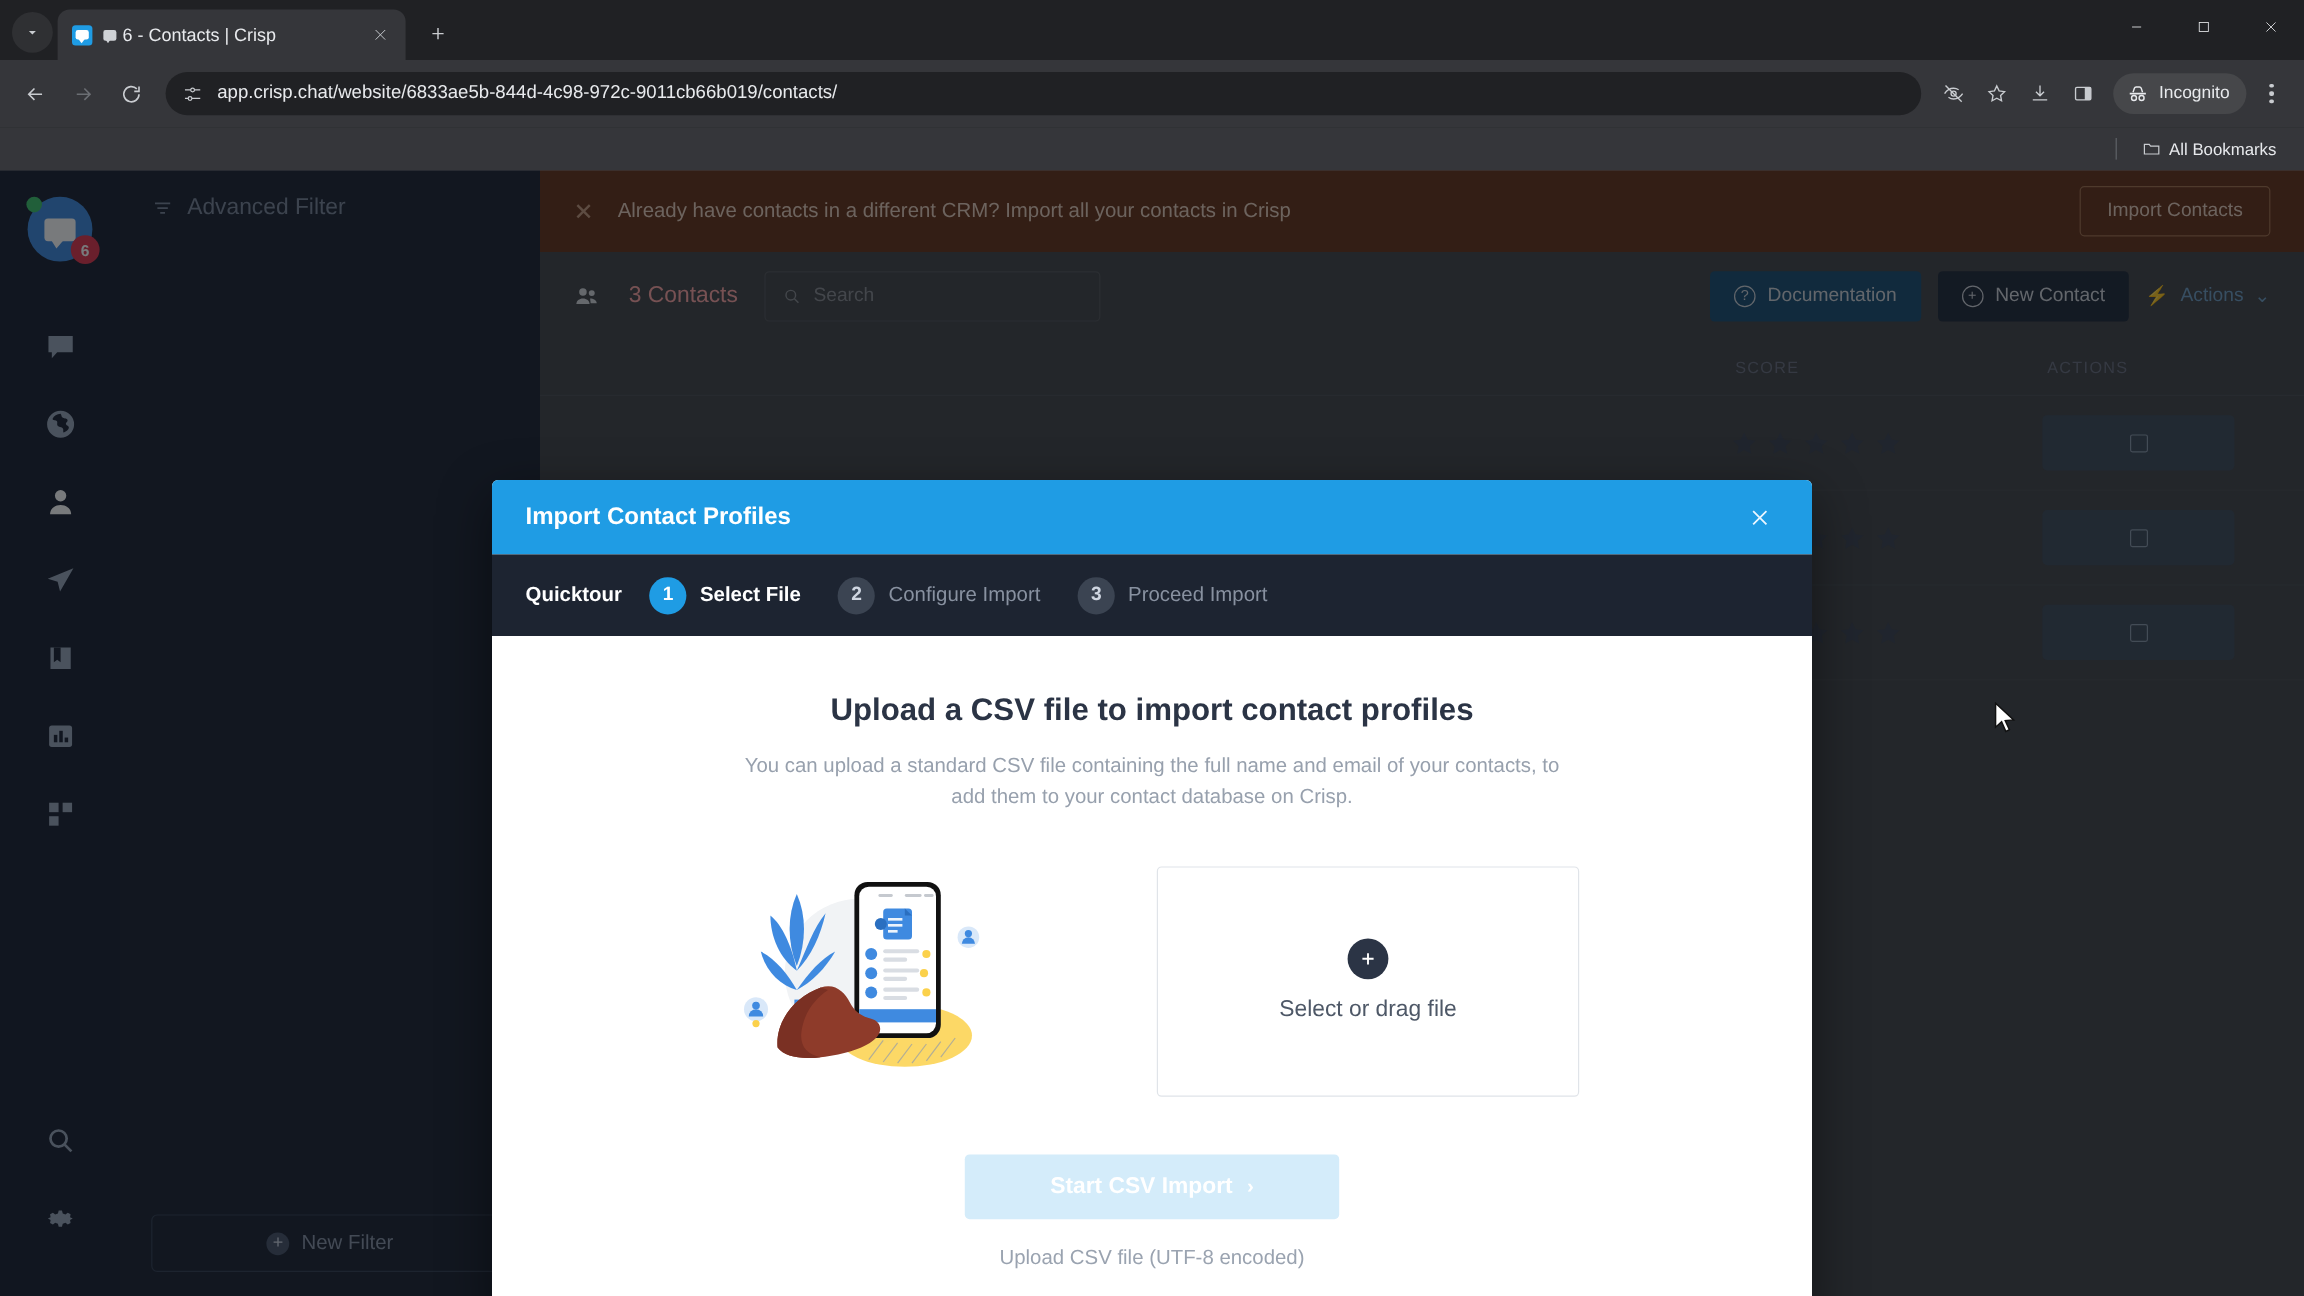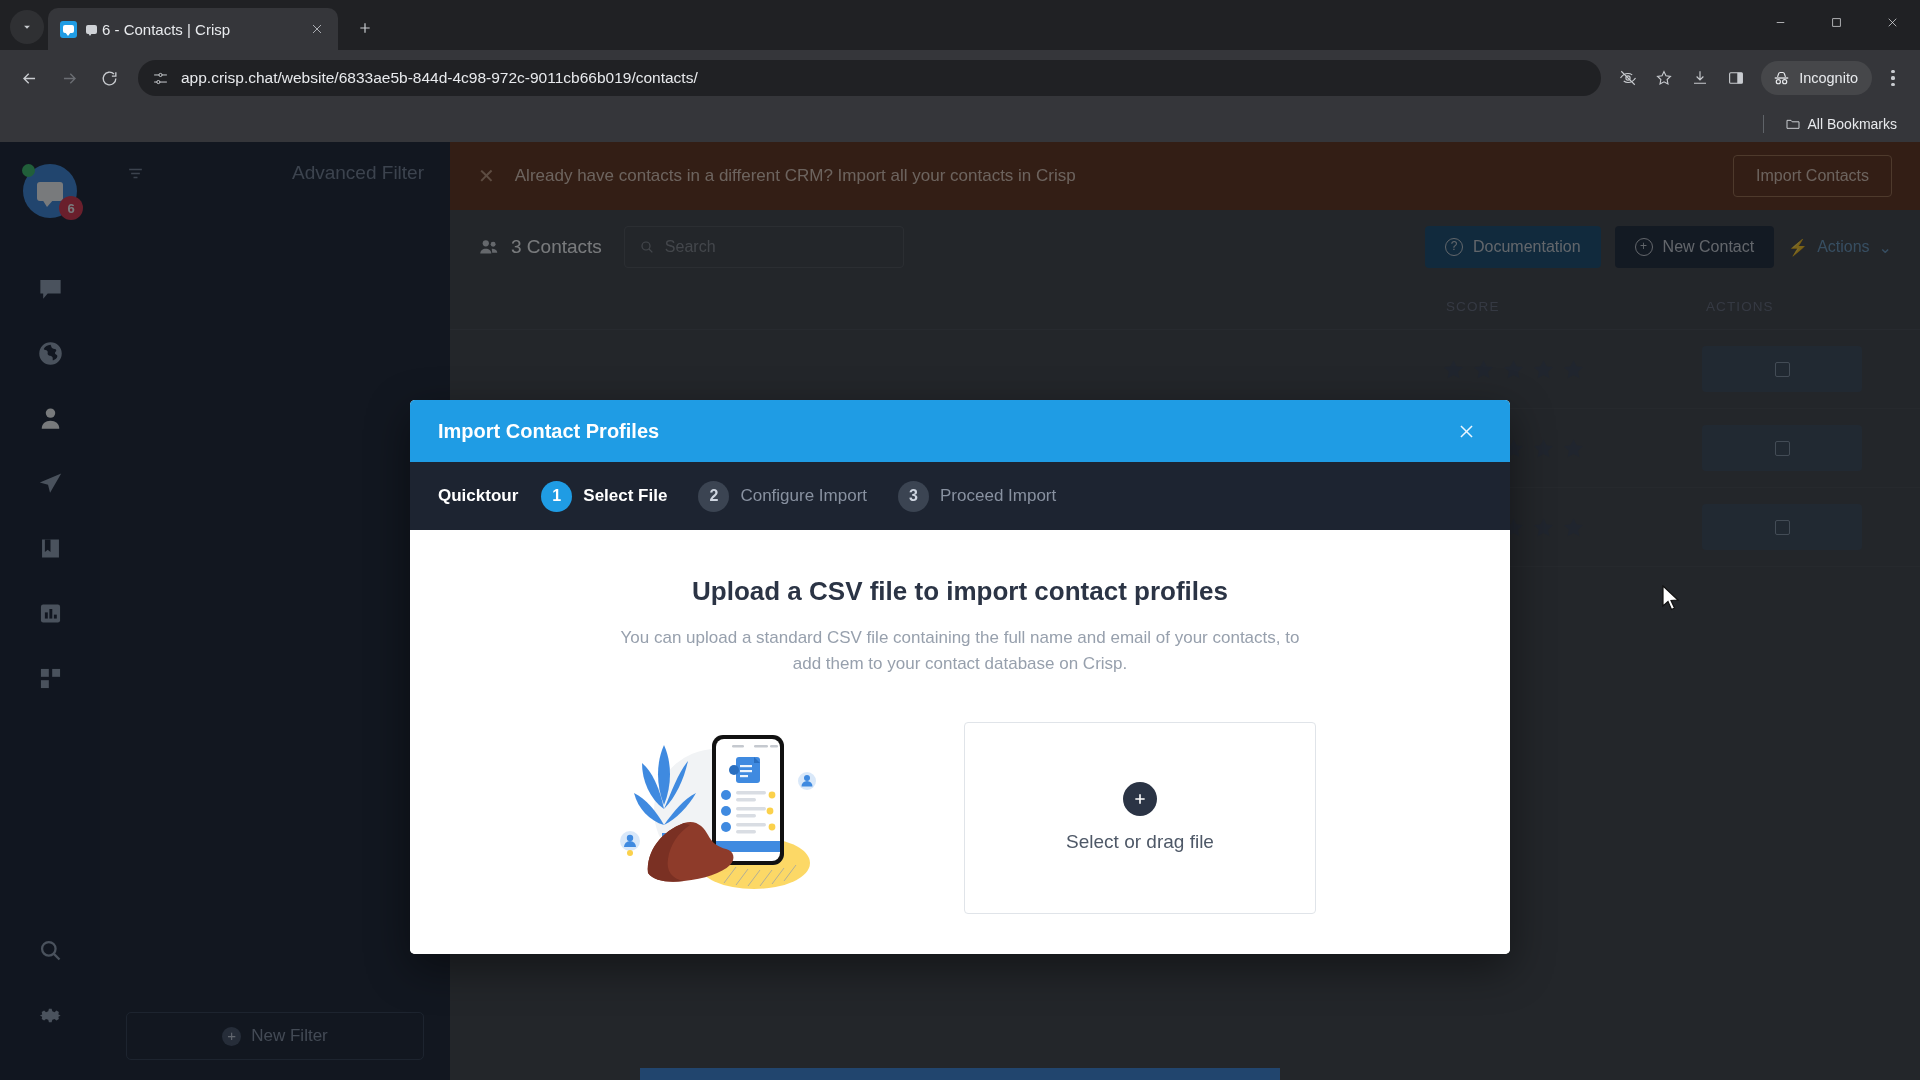--- a/index.html
+++ b/index.html
@@ -149,21 +149,21 @@
     border-radius: 8px; cursor: pointer;
   }
   .rail-item svg { width: 27px; height: 27px; fill: #9aa6ba; }
   .rail-item.active svg { fill: #ffffff; }
   .rail-bottom { margin-top: auto; padding-bottom: 26px; display: flex; flex-direction: column; align-items: center; }
 
   .filters-panel {
     width: 350px; background: #1d2534; flex: none;
     display: flex; flex-direction: column; padding: 20px 26px;
   }
-  .filters-head { display: flex; align-items: center; gap: 11px; color: #7b869a; font-size: 19px; justify-content: space-between; }
+  .filters-head { display: flex; align-items: center; gap: 11px; color: #7b869a; font-size: 19px; }
   .filters-head svg { width: 19px; height: 19px; stroke: #7b869a; stroke-width: 1.8; }
   .new-filter-btn {
     margin-top: auto; height: 48px; border: 1px solid #364055; border-radius: 5px;
     display: flex; align-items: center; justify-content: center; gap: 10px;
     color: #8a94a8; font-size: 17px; cursor: pointer;
   }
   .new-filter-btn .plus {
     width: 19px; height: 19px; border-radius: 50%; background: #49546b;
     color: #cfd6e3; font-size: 15px; line-height: 17px; text-align: center;
   }
@@ -177,21 +177,21 @@
   .promo-banner .x { color: #c39a7e; font-size: 20px; cursor: pointer; }
   .promo-banner .text { color: #e5cdbc; font-size: 17px; flex: 1; }
   .promo-banner .btn {
     border: 1px solid #a2714f; color: #e5cdbc; font-size: 16px;
     padding: 11px 22px; border-radius: 4px; cursor: pointer;
   }
 
   .content-head {
     height: 74px; display: flex; align-items: center; padding: 0 28px; gap: 22px;
   }
-  .contacts-count { display: flex; align-items: center; gap: 11px; color: #ffffff; font-size: 19px; }
+  .contacts-count { display: flex; align-items: center; gap: 24px; color: #fca5a5; font-size: 19px; }
   .contacts-count svg { width: 22px; height: 22px; fill: #d4d7dc; }
   .search-box {
     width: 280px; height: 42px; border: 1px solid #55575c; border-radius: 4px;
     display: flex; align-items: center; gap: 10px; padding: 0 14px; cursor: text;
   }
   .search-box svg { width: 16px; height: 16px; stroke: #8a8d93; fill: none; stroke-width: 1.8; }
   .search-box .ph { color: #8a8d93; font-size: 16px; }
   .head-actions { margin-left: auto; display: flex; align-items: center; gap: 14px; }
   .btn-doc, .btn-new {
     height: 42px; border-radius: 4px; display: flex; align-items: center;
@@ -737,20 +737,27 @@
           <div class="dropzone">
             <span class="dz-plus">
               <svg viewBox="0 0 24 24" fill="none">
                   <path d="M12 5v14M5 12h14"></path>
                 </svg>
             </span>
             <span class="dz-label">Select or drag file</span>
           </div>
         </div>
 
+        <div class="modal-foot">
+          <div class="start-btn">
+            <span>Start CSV Import</span>
+            <span class="chev">›</span>
+          </div>
+          <div class="foot-note">Upload CSV file (UTF-8 encoded)</div>
+        </div>
       </div>
     </div>
 
     <svg class="cursor" viewBox="0 0 20 28">
       <path d="M2 1 L2 21 L7 16.5 L10.5 24.5 L13.5 23 L10 15.5 L17 15Z" fill="#fff" stroke="#111" stroke-width="1.2"></path>
     </svg>
   </div>
 </div>
 
 </body></html>

